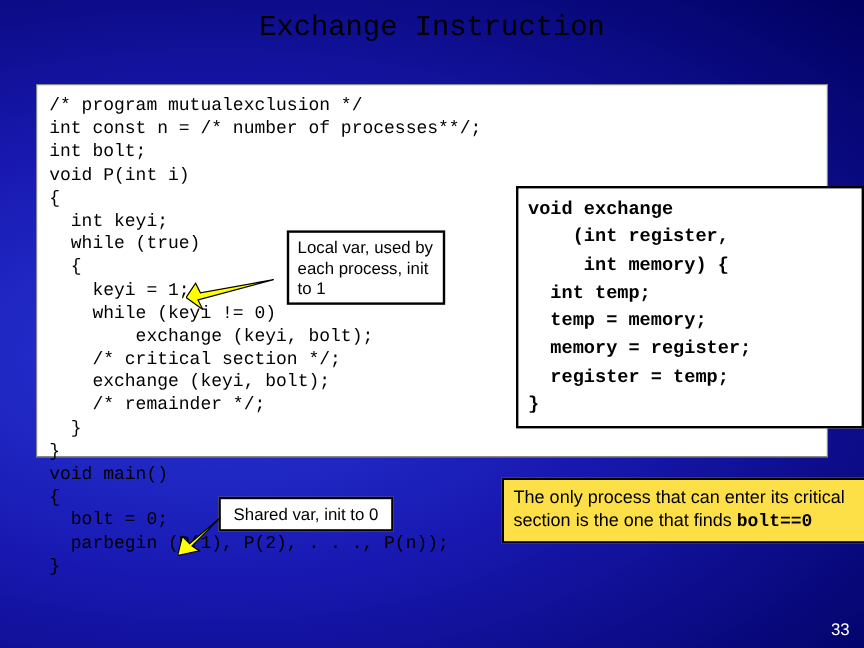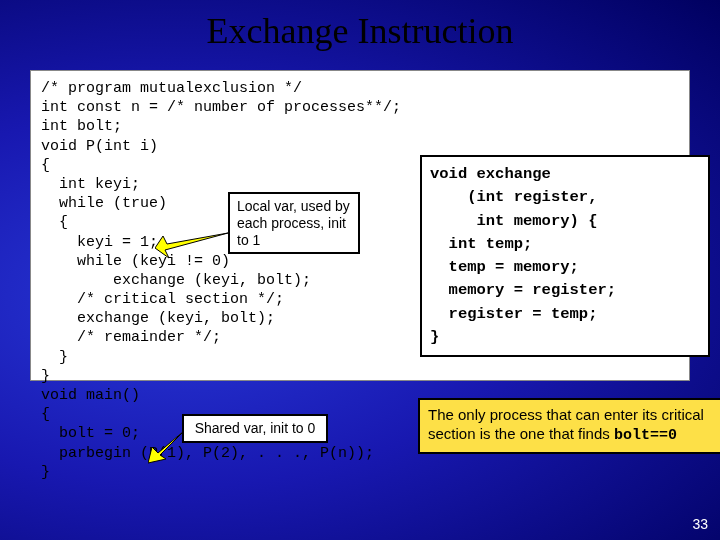--- a/index.html
+++ b/index.html
@@ -6,25 +6,25 @@
   body {
     width: 720px;
     height: 540px;
     background: radial-gradient(ellipse at 25% 55%, #2838d8 0%, #1818b0 45%, #000060 100%);
     font-family: Arial, sans-serif;
     position: relative;
     overflow: hidden;
   }
   .title {
     text-align: center;
-    font-size: 36px;
+    font-size: 24px;
     color: #000;
     padding-top: 10px;
     font-weight: normal;
-    font-family: Liberation Serif, serif;
+    font-family: Liberation Mono, monospace;
   }
   .code-image {
     position: absolute;
     left: 30px;
     top: 70px;
     width: 660px;
     height: 311px;
     background: #fff;
     border: 1px solid #888;
     padding: 8px 10px;
@@ -38,25 +38,25 @@
     position: absolute;
     background: #fff;
     border: 2px solid #000;
     font-family: Arial, sans-serif;
     font-size: 14px;
     line-height: 1.2;
     padding: 4px 7px;
     color: #000;
     white-space: normal;
   }
-  .callout1 { left: 228px; top: 192px; width: 132px; }
+  .callout1 { left: 239px; top: 192px; width: 132px; }
   .callout2 { left: 182px; top: 414px; width: 146px; text-align: center; }
   .code-box {
     position: absolute;
-    left: 420px;
+    left: 430px;
     top: 155px;
     width: 290px;
     background: #fff;
     border: 2px solid #000;
     font-family: "Courier New", monospace;
     font-size: 15.5px;
     font-weight: bold;
     line-height: 1.5;
     padding: 6px 8px;
     white-space: pre;

